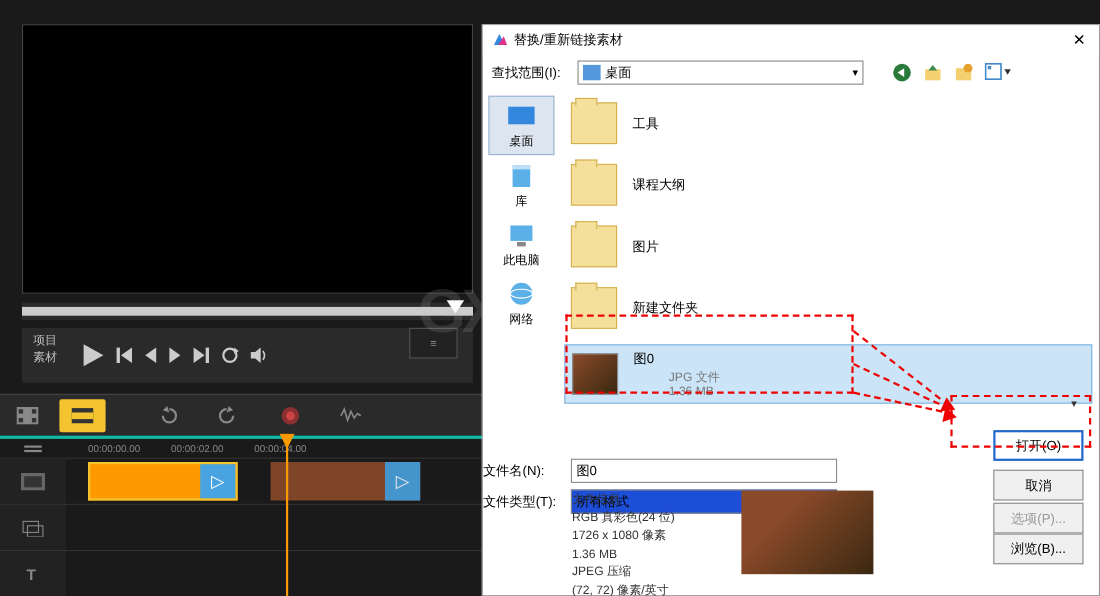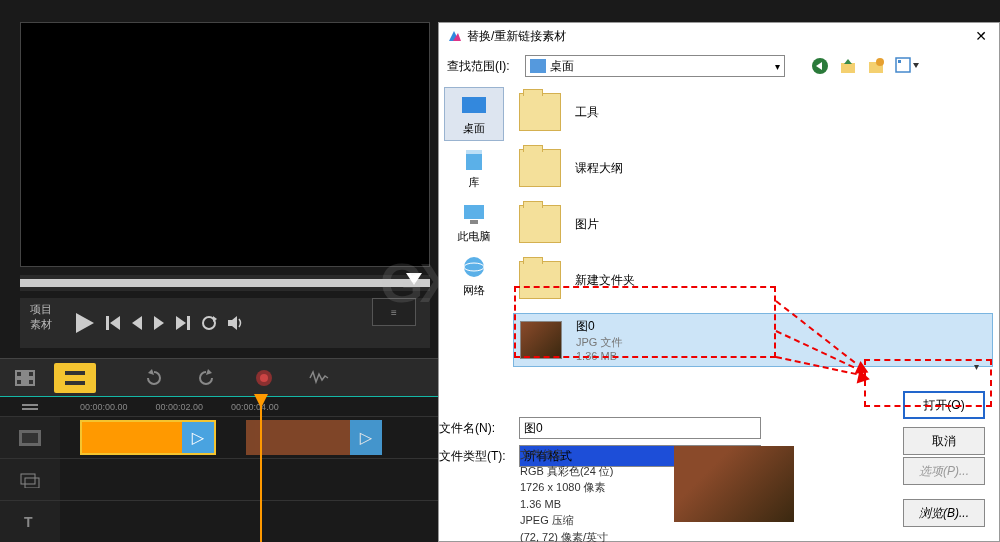--- a/index.html
+++ b/index.html
@@ -19,21 +19,21 @@
 .timecode-box { margin-left: auto; margin-right: 14px; width: 44px; height: 28px; border: 1px solid #555; display: flex; align-items: center; justify-content: center; color: #888; font-size: 10px; background: #222; }
 
 
 .timeline-toolbar { position: absolute; left: 0; top: 358px; width: 440px; height: 38px; background: #2a2a2a; display: flex; align-items: center; border-top: 1px solid #444; }
 .tl-tab { width: 42px; height: 30px; display: flex; align-items: center; justify-content: center; margin: 0 4px; }
 .tl-tab.active { background: #f4c430; border-radius: 2px; }
 .tl-icon-group { display: flex; gap: 32px; margin-left: 40px; }
 .tl-icon { width: 24px; height: 24px; display: flex; align-items: center; justify-content: center; }
 
 
-.timeline-ruler { position: absolute; left: 0; top: 396px; width: 440px; height: 20px; background: #1a1a1a; display: flex; align-items: center; color: #888; font-size: 9px; border-top: 1px solid #14b8a6; }
+.timeline-ruler { position: absolute; left: 0; top: 396px; width: 440px; height: 20px; background: #1a1a1a; display: flex; align-items: center; color: #888; font-size: 9px; border-top: 3px solid #14b8a6; }
 .ruler-icon { width: 60px; height: 18px; display: flex; align-items: center; justify-content: center; }
 .ruler-times { display: flex; gap: 28px; margin-left: 20px; }
 
 
 .timeline-area { position: absolute; left: 0; top: 416px; width: 440px; height: 126px; background: #1a1a1a; }
 .track-row { height: 42px; display: flex; align-items: center; border-top: 1px solid #333; }
 .track-header { width: 60px; height: 100%; background: #222; display: flex; align-items: center; justify-content: center; }
 .clip { height: 35px; position: relative; }
 .clip-selected { position: absolute; left: 80px; width: 136px; background: #f90; border: 2px solid #f4c430; }
 .clip-badge { position: absolute; right: 0; top: 0; width: 32px; height: 100%; background: #49a3e0; display: flex; align-items: center; justify-content: center; color: #fff; font-size: 16px; }
@@ -71,42 +71,42 @@
 .sb-item.selected { background: #dde5f0; border: 1px solid #99b3d0; }
 .sb-icon { width: 28px; height: 26px; }
 
 .file-list { flex: 1; padding: 6px 6px 6px 4px; display: flex; flex-direction: column; gap: 10px; }
 .file-item { display: flex; align-items: center; gap: 14px; padding: 4px 6px; }
 .file-thumb { width: 42px; height: 38px; background: #f4e09a; border: 1px solid #d4b050; position: relative; }
 .file-thumb.folder::before { content: ''; position: absolute; top: -5px; left: 3px; width: 18px; height: 6px; background: #f4e09a; border: 1px solid #d4b050; border-bottom: none; }
 .file-name { font-size: 12px; color: #000; }
 .file-item.selected { background: #cce4f7; border: 1px solid #7ab5e0; }
 .file-thumb.photo { background: linear-gradient(135deg, #8a4a2a, #3a2810); border: 1px solid #888; }
-.file-meta { font-size: 11px; color: #777; }
+.file-meta { font-size: 11px; color: #777; margin-left: 32px; }
 
 .red-box-files { position: absolute; left: 514px; top: 286px; width: 262px; height: 72px; border: 2px dashed #e00; pointer-events: none; }
 .red-box-btn { position: absolute; left: 864px; top: 359px; width: 128px; height: 48px; border: 2px dashed #e00; pointer-events: none; }
 .red-arrow-line { position: absolute; border-top: 2px dashed #e00; transform-origin: left center; pointer-events: none; }
 .arrow-head { position: absolute; width: 0; height: 0; border-left: 12px solid #e00; border-top: 7px solid transparent; border-bottom: 7px solid transparent; pointer-events: none; }
 
 .fields-area { padding: 8px 0; }
 .field-row { display: flex; align-items: center; margin: 6px 0; gap: 8px; }
 .field-label { font-size: 12px; width: 72px; }
 .field-input { flex: 1; max-width: 242px; height: 22px; border: 1px solid #888; padding: 0 4px; font-size: 12px; background: #fff; }
 .field-select { flex: 1; max-width: 242px; height: 22px; border: 1px solid #888; padding: 0 4px; font-size: 12px; display: flex; align-items: center; background: #1d4ed8; }
 .field-select-arrow { margin-left: auto; font-size: 10px; }
 
 .dialog-buttons { position: absolute; right: 14px; top: 368px; display: flex; flex-direction: column; gap: 8px; }
 .dlg-btn { width: 82px; height: 28px; border: 1px solid #888; background: #f0f0f0; font-size: 12px; display: flex; align-items: center; justify-content: center; cursor: pointer; }
 .dlg-btn.primary { border: 2px solid #2266cc; background: #fff; }
 
 .file-info-area { position: absolute; left: 510px; bottom: 0; width: 490px; height: 100px; padding: 4px 10px; display: flex; }
 .file-info-text { font-size: 11px; color: #333; line-height: 1.5; }
 .file-info-preview { width: 120px; height: 76px; margin-left: 60px; background: linear-gradient(135deg, #8a4a2a 30%, #3a2810); }
-.more-buttons { position: absolute; right: 14px; top: 434px; display: flex; flex-direction: column; gap: 14px; font-style: italic; }
+.more-buttons { position: absolute; right: 14px; top: 434px; display: flex; flex-direction: column; gap: 0; }
 .dlg-btn.disabled { color: #999; }
 
 .nav-arrow { position: absolute; right: 20px; top: 338px; font-size: 10px; color: #333; }
 </style>
 </head>
 <body>
 
 <div class="preview-area"></div>
 <div class="slider-bar">
   <div class="slider-track">

